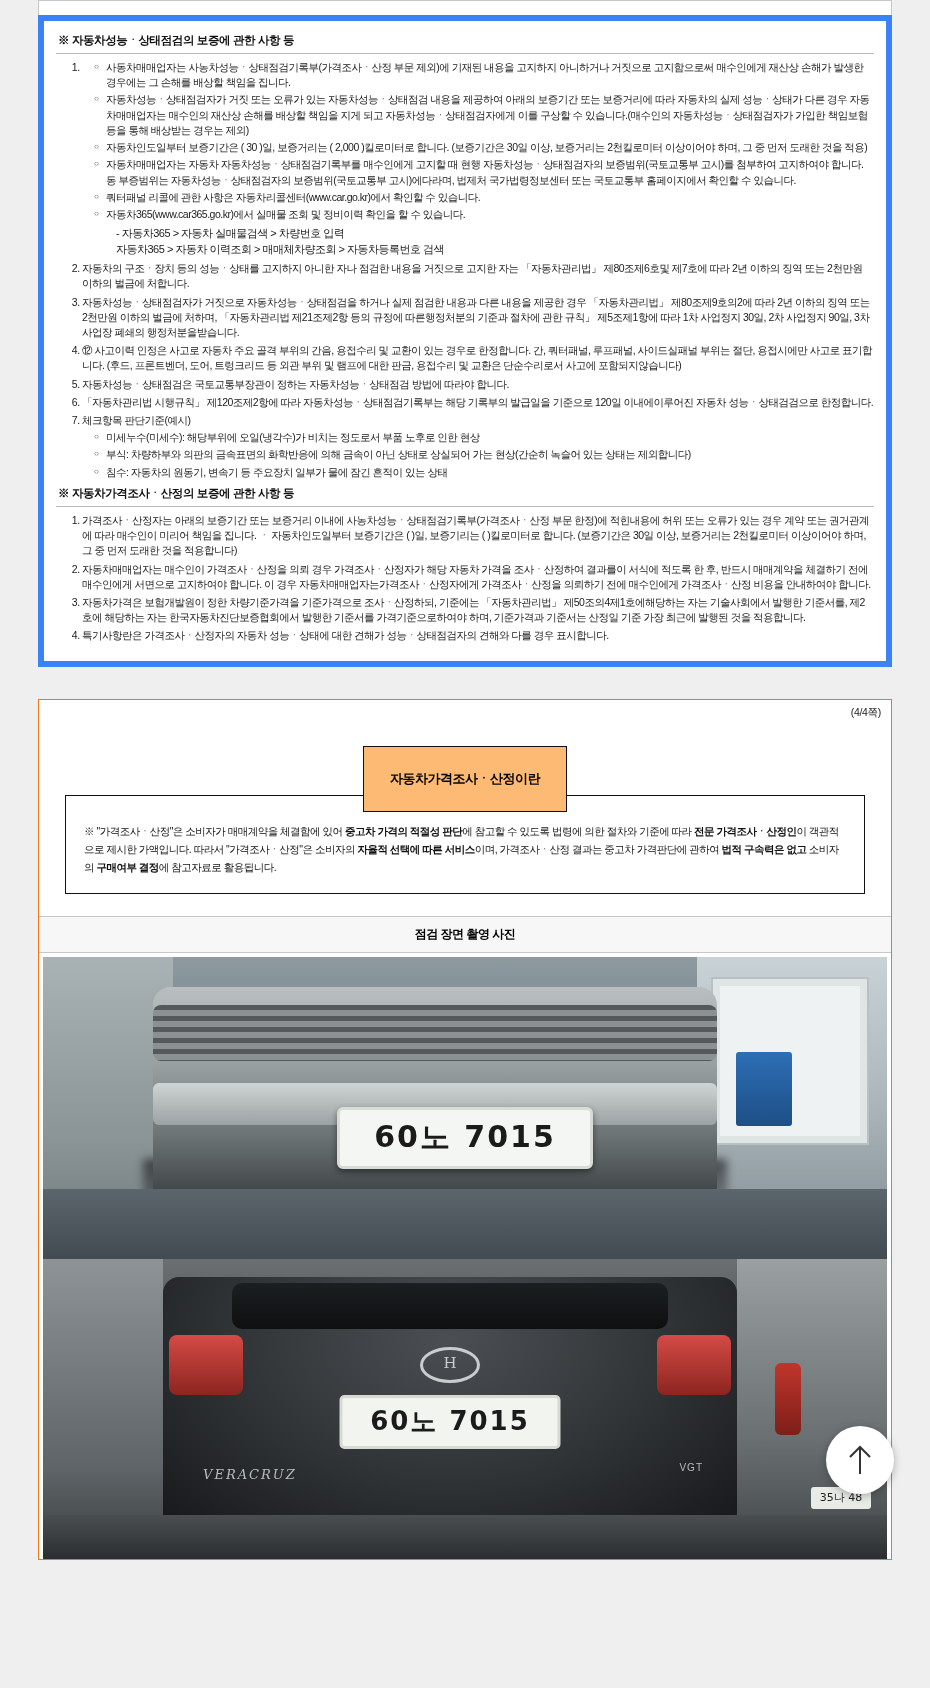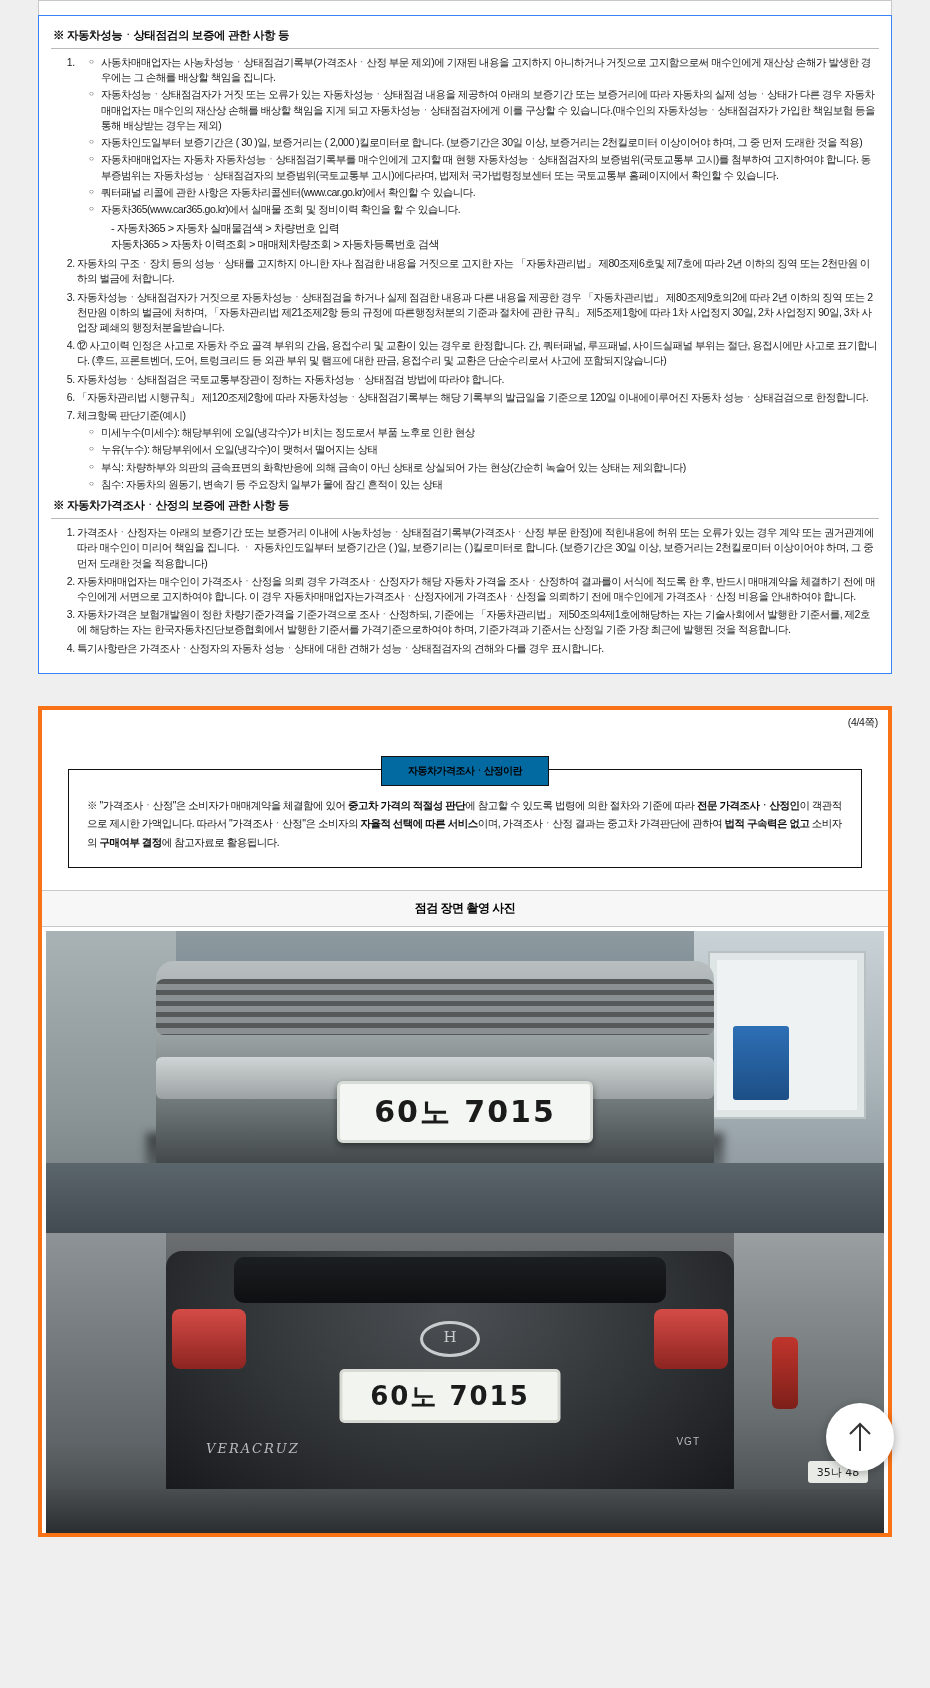--- a/index.html
+++ b/index.html
@@ -12,21 +12,21 @@
     width: 930px;
   }
   .page {
     width: 930px;
     position: relative;
   }
 
   
   .doc-card {
     background: #ffffff;
-    border: 1px solid #3b82f6;
+    border: 6px solid #3b82f6;
     margin: 0 38px;
     padding: 10px 12px 14px 12px;
     box-sizing: border-box;
   }
   .top-strip {
     height: 14px;
     background: #ffffff;
     margin: 0 38px;
     border-left: 1px solid #c8c8c8;
     border-right: 1px solid #c8c8c8;
@@ -98,43 +98,43 @@
 
   
   .gap {
     height: 32px;
     background: #efefef;
   }
 
   
   .page-card {
     background: #ffffff;
-    border: 4px solid #f97316;
+    border: 1px solid #f97316;
     margin: 0 38px;
     box-sizing: border-box;
     padding-bottom: 0;
   }
   .page-no {
     text-align: right;
     font-size: 10.5px;
     color: #222;
     padding: 6px 10px 8px 0;
     letter-spacing: -0.3px;
   }
   .notice-wrap {
     padding: 18px 26px 22px 26px;
     position: relative;
   }
   .notice-head {
     display: inline-block;
     border: 1px solid #111;
-    background: #0369a1;
-    font-size: 10px;
+    background: #fdba74;
+    font-size: 13px;
     font-weight: bold;
-    padding: 7px 26px;
+    padding: 23px 26px;
     letter-spacing: -0.5px;
     position: relative;
     z-index: 2;
   }
   .notice-head-center {
     text-align: center;
     margin-bottom: -17px;
   }
   .notice-box {
     border: 1px solid #111;
@@ -334,21 +334,20 @@
       </li>
       <li>자동차의 구조ㆍ장치 등의 성능ㆍ상태를 고지하지 아니한 자나 점검한 내용을 거짓으로 고지한 자는 「자동차관리법」 제80조제6호및 제7호에 따라 2년 이하의 징역 또는 2천만원 이하의 벌금에 처합니다.</li>
       <li>자동차성능ㆍ상태점검자가 거짓으로 자동차성능ㆍ상태점검을 하거나 실제 점검한 내용과 다른 내용을 제공한 경우 「자동차관리법」 제80조제9호의2에 따라 2년 이하의 징역 또는 2천만원 이하의 벌금에 처하며, 「자동차관리법 제21조제2항 등의 규정에 따른행정처분의 기준과 절차에 관한 규칙」 제5조제1항에 따라 1차 사업정지 30일, 2차 사업정지 90일, 3차 사업장 폐쇄의 행정처분을받습니다.</li>
       <li>⑫ 사고이력 인정은 사고로 자동차 주요 골격 부위의 간음, 용접수리 및 교환이 있는 경우로 한정합니다. 간, 쿼터패널, 루프패널, 사이드실패널 부위는 절단, 용접시에만 사고로 표기합니다. (후드, 프론트벤더, 도어, 트렁크리드 등 외관 부위 및 램프에 대한 판금, 용접수리 및 교환은 단순수리로서 사고에 포함되지않습니다)</li>
       <li>자동차성능ㆍ상태점검은 국토교통부장관이 정하는 자동차성능ㆍ상태점검 방법에 따라야 합니다.</li>
       <li>「자동차관리법 시행규칙」 제120조제2항에 따라 자동차성능ㆍ상태점검기록부는 해당 기록부의 발급일을 기준으로 120일 이내에이루어진 자동차 성능ㆍ상태검검으로 한정합니다.</li>
       <li>
         <span>체크항목 판단기준(예시)</span>
         <ul class="lvl2">
           <li>미세누수(미세수): 해당부위에 오일(냉각수)가 비치는 정도로서 부품 노후로 인한 현상</li>
-          <li>누유(누수): 해당부위에서 오일(냉각수)이 맺혀서 떨어지는 상태</li>
           <li>부식: 차량하부와 의판의 금속표면의 화학반응에 의해 금속이 아닌 상태로 상실되어 가는 현상(간순히 녹슬어 있는 상태는 제외합니다)</li>
           <li>침수: 자동차의 원동기, 변속기 등 주요장치 일부가 물에 잠긴 흔적이 있는 상태</li>
         </ul>
       </li>
     </ol>
 
     <div class="sec2">
       <div class="sec-title">※ 자동차가격조사ㆍ산정의 보증에 관한 사항 등</div>
       <hr class="hr-thin">
       <ol class="lvl1">

